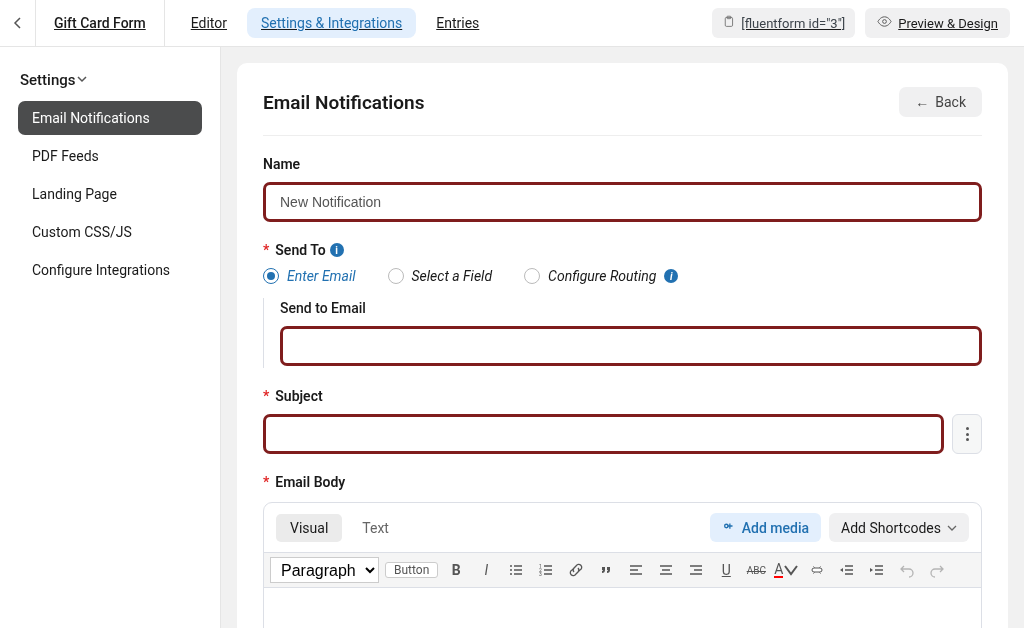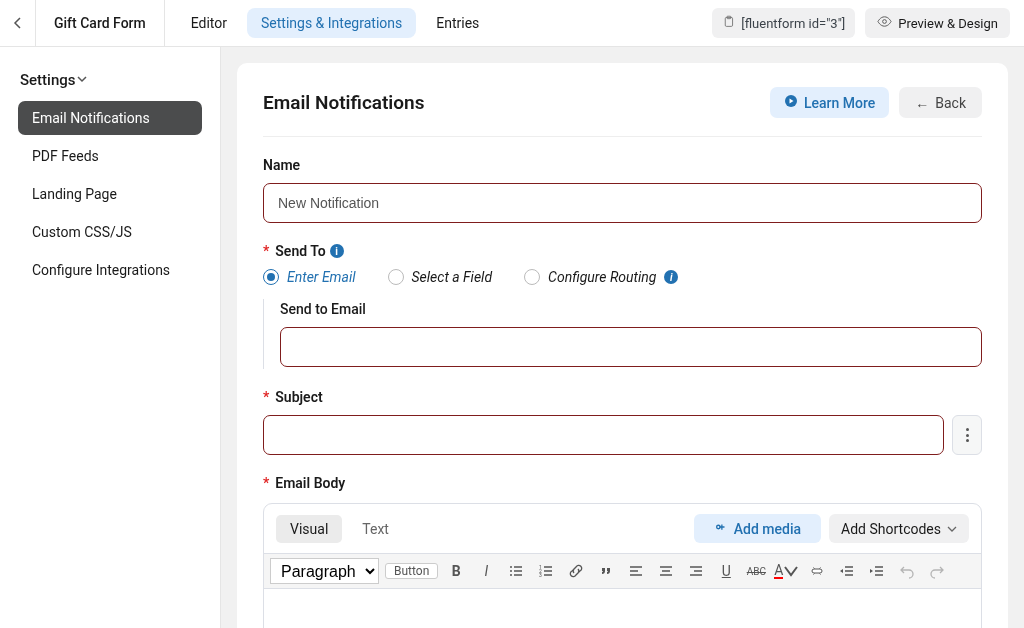--- a/index.html
+++ b/index.html
@@ -1,19 +1,19 @@
 <!DOCTYPE html>
 <html><head>
 <meta charset="utf-8">
 <style>
 * { box-sizing: border-box; margin: 0; padding: 0; }
 body { font-family: -apple-system, BlinkMacSystemFont, "Segoe UI", Roboto, sans-serif; font-size: 14px; color: #1a1a1a; background: #f1f1f1; width: 1024px; height: 628px; overflow: hidden; }
 
 
-.header { background: #fff; height: 47px; display: flex; align-items: center; border-bottom: 1px solid #e5e5e5; }
+.header { background: #fff; height: 47px; display: flex; align-items: center; border-bottom: 1px solid #e5e5e5; text-decoration: underline; }
 .hbox { display: flex; align-items: center; height: 100%; }
 .back-arrow { width: 36px; justify-content: center; border-right: 1px solid #e5e5e5; cursor: pointer; font-size: 16px; color: #444; }
 .form-title { padding: 0 18px; font-weight: 500; color: #1a1a1a; border-right: 1px solid #e5e5e5; height: 100%; display: flex; align-items: center; }
 .tabs { display: flex; gap: 6px; margin-left: 12px; }
 .tab { padding: 7px 14px; border-radius: 8px; cursor: pointer; font-size: 14px; color: #1a1a1a; }
 .tab.active { background: #e3effd; color: #2271b1; }
 .header-right { margin-left: auto; display: flex; gap: 10px; margin-right: 14px; }
 .shortcode { background: #f0f0f1; border-radius: 6px; padding: 6px 10px; display: flex; align-items: center; gap: 6px; font-size: 13px; color: #3c434a; cursor: pointer; }
 .preview-btn { background: #f0f0f1; border-radius: 6px; padding: 6px 12px; display: flex; align-items: center; gap: 6px; font-size: 13px; cursor: pointer; }
 
@@ -33,21 +33,21 @@
 .card-title { font-size: 19px; font-weight: 600; }
 .card-actions { display: flex; gap: 10px; }
 .learn-btn { background: #e3effd; color: #2271b1; border-radius: 7px; padding: 7px 14px; display: flex; align-items: center; gap: 6px; font-size: 14px; cursor: pointer; font-weight: 500; }
 .back-btn { background: #f0f0f1; color: #444; border-radius: 7px; padding: 7px 16px; font-size: 14px; cursor: pointer; display: flex; align-items: center; gap: 6px; }
 
 .field { margin-top: 20px; }
 .field-label { font-weight: 600; font-size: 14px; display: flex; align-items: center; gap: 4px; margin-bottom: 10px; }
 .req { color: #e02424; margin-right: 2px; }
 .info-dot { display: inline-flex; width: 14px; height: 14px; border-radius: 50%; background: #2271b1; color: #fff; font-size: 10px; align-items: center; justify-content: center; font-weight: bold; }
 
-.input { width: 100%; height: 40px; border: 1px solid #7f1d1d; border-radius: 7px; padding: 0 14px; font-size: 14px; color: #555; outline: none; }
+.input { width: 100%; height: 40px; border: 3px solid #7f1d1d; border-radius: 7px; padding: 0 14px; font-size: 14px; color: #555; outline: none; }
 .input::placeholder { color: #888; }
 
 .radio-row { display: flex; gap: 32px; align-items: center; }
 .radio { display: flex; align-items: center; gap: 8px; cursor: pointer; font-size: 14px; font-style: italic; }
 .radio-circ { width: 16px; height: 16px; border-radius: 50%; border: 1.5px solid #bbb; display: flex; align-items: center; justify-content: center; }
 .radio.selected .radio-circ { border-color: #2271b1; }
 .radio.selected .radio-circ::after { content: ""; width: 8px; height: 8px; border-radius: 50%; background: #2271b1; }
 .radio.selected { color: #2271b1; }
 
 .subbox { border-left: 1px solid #dcdfe6; margin-top: 14px; padding: 2px 0 2px 16px; }
@@ -55,21 +55,21 @@
 
 .subject-row { display: flex; gap: 8px; }
 .menu-btn { width: 30px; height: 40px; border: 1px solid #dcdfe6; border-radius: 6px; background: #f6f7f7; display: flex; align-items: center; justify-content: center; cursor: pointer; }
 
 .editor { border: 1px solid #dcdfe6; border-radius: 9px; margin-top: 12px; overflow: hidden; }
 .editor-top { display: flex; align-items: center; padding: 10px 12px; gap: 6px; }
 .etab { padding: 6px 14px; border-radius: 5px; font-size: 14px; cursor: pointer; }
 .etab.active { background: #ebebeb; }
 .etab.inactive { color: #666; }
 .editor-top-right { margin-left: auto; display: flex; gap: 8px; }
-.addmedia { background: #e3effd; color: #2271b1; padding: 6px 20px; border-radius: 6px; display: flex; align-items: center; gap: 6px; font-size: 14px; cursor: pointer; font-weight: 500; }
+.addmedia { background: #e3effd; color: #2271b1; padding: 6px 12px; border-radius: 6px; display: flex; align-items: center; gap: 6px; font-size: 14px; cursor: pointer; font-weight: 500; }
 .addshort { background: #f0f0f1; padding: 6px 12px; border-radius: 6px; display: flex; align-items: center; gap: 6px; font-size: 14px; cursor: pointer; }
 
 .toolbar { background: #f5f5f5; border-top: 1px solid #dcdfe6; border-bottom: 1px solid #dcdfe6; padding: 4px 6px; display: flex; align-items: center; gap: 6px; flex-wrap: wrap; }
 .tb-select { height: 26px; font-size: 16px; border: 1px solid #ccc; background: #fff; padding: 0 6px; }
 .tb-btn { height: 16px; min-width: 24px; display: flex; align-items: center; justify-content: center; cursor: pointer; color: #555; font-size: 14px; }
 .tb-btn.boxed { border: 1px solid #ccc; border-radius: 3px; background: #fff; padding: 0 8px; font-size: 12px; }
 .tb-btn svg { width: 16px; height: 16px; }
 .editor-body { height: 120px; background: #fff; }
 
 .dots { display: flex; flex-direction: column; gap: 2.5px; }
@@ -129,29 +129,20 @@
     <div class="side-item">Custom CSS/JS</div>
     <div class="side-item">Configure Integrations</div>
   </div>
 
   <div class="main-scroll">
     <div class="card">
 
       <div class="card-head">
         <div class="card-title">Email Notifications</div>
         <div class="card-actions">
-          <div class="learn-btn">
-            <span>
-              <svg width="14" height="14" viewBox="0 0 14 14">
-                  <circle cx="7" cy="7" r="6" fill="#2271b1"></circle>
-                  <path d="M5.5 4.5 L9.5 7 L5.5 9.5 Z" fill="#fff"></path>
-                </svg>
-            </span>
-            <span>Learn More</span>
-          </div>
           <div class="back-btn">
             <span>←</span>
             <span>Back</span>
           </div>
         </div>
       </div>
 
       <div class="field">
         <div class="field-label">Name</div>
         <input class="input" value="New Notification" style="">

